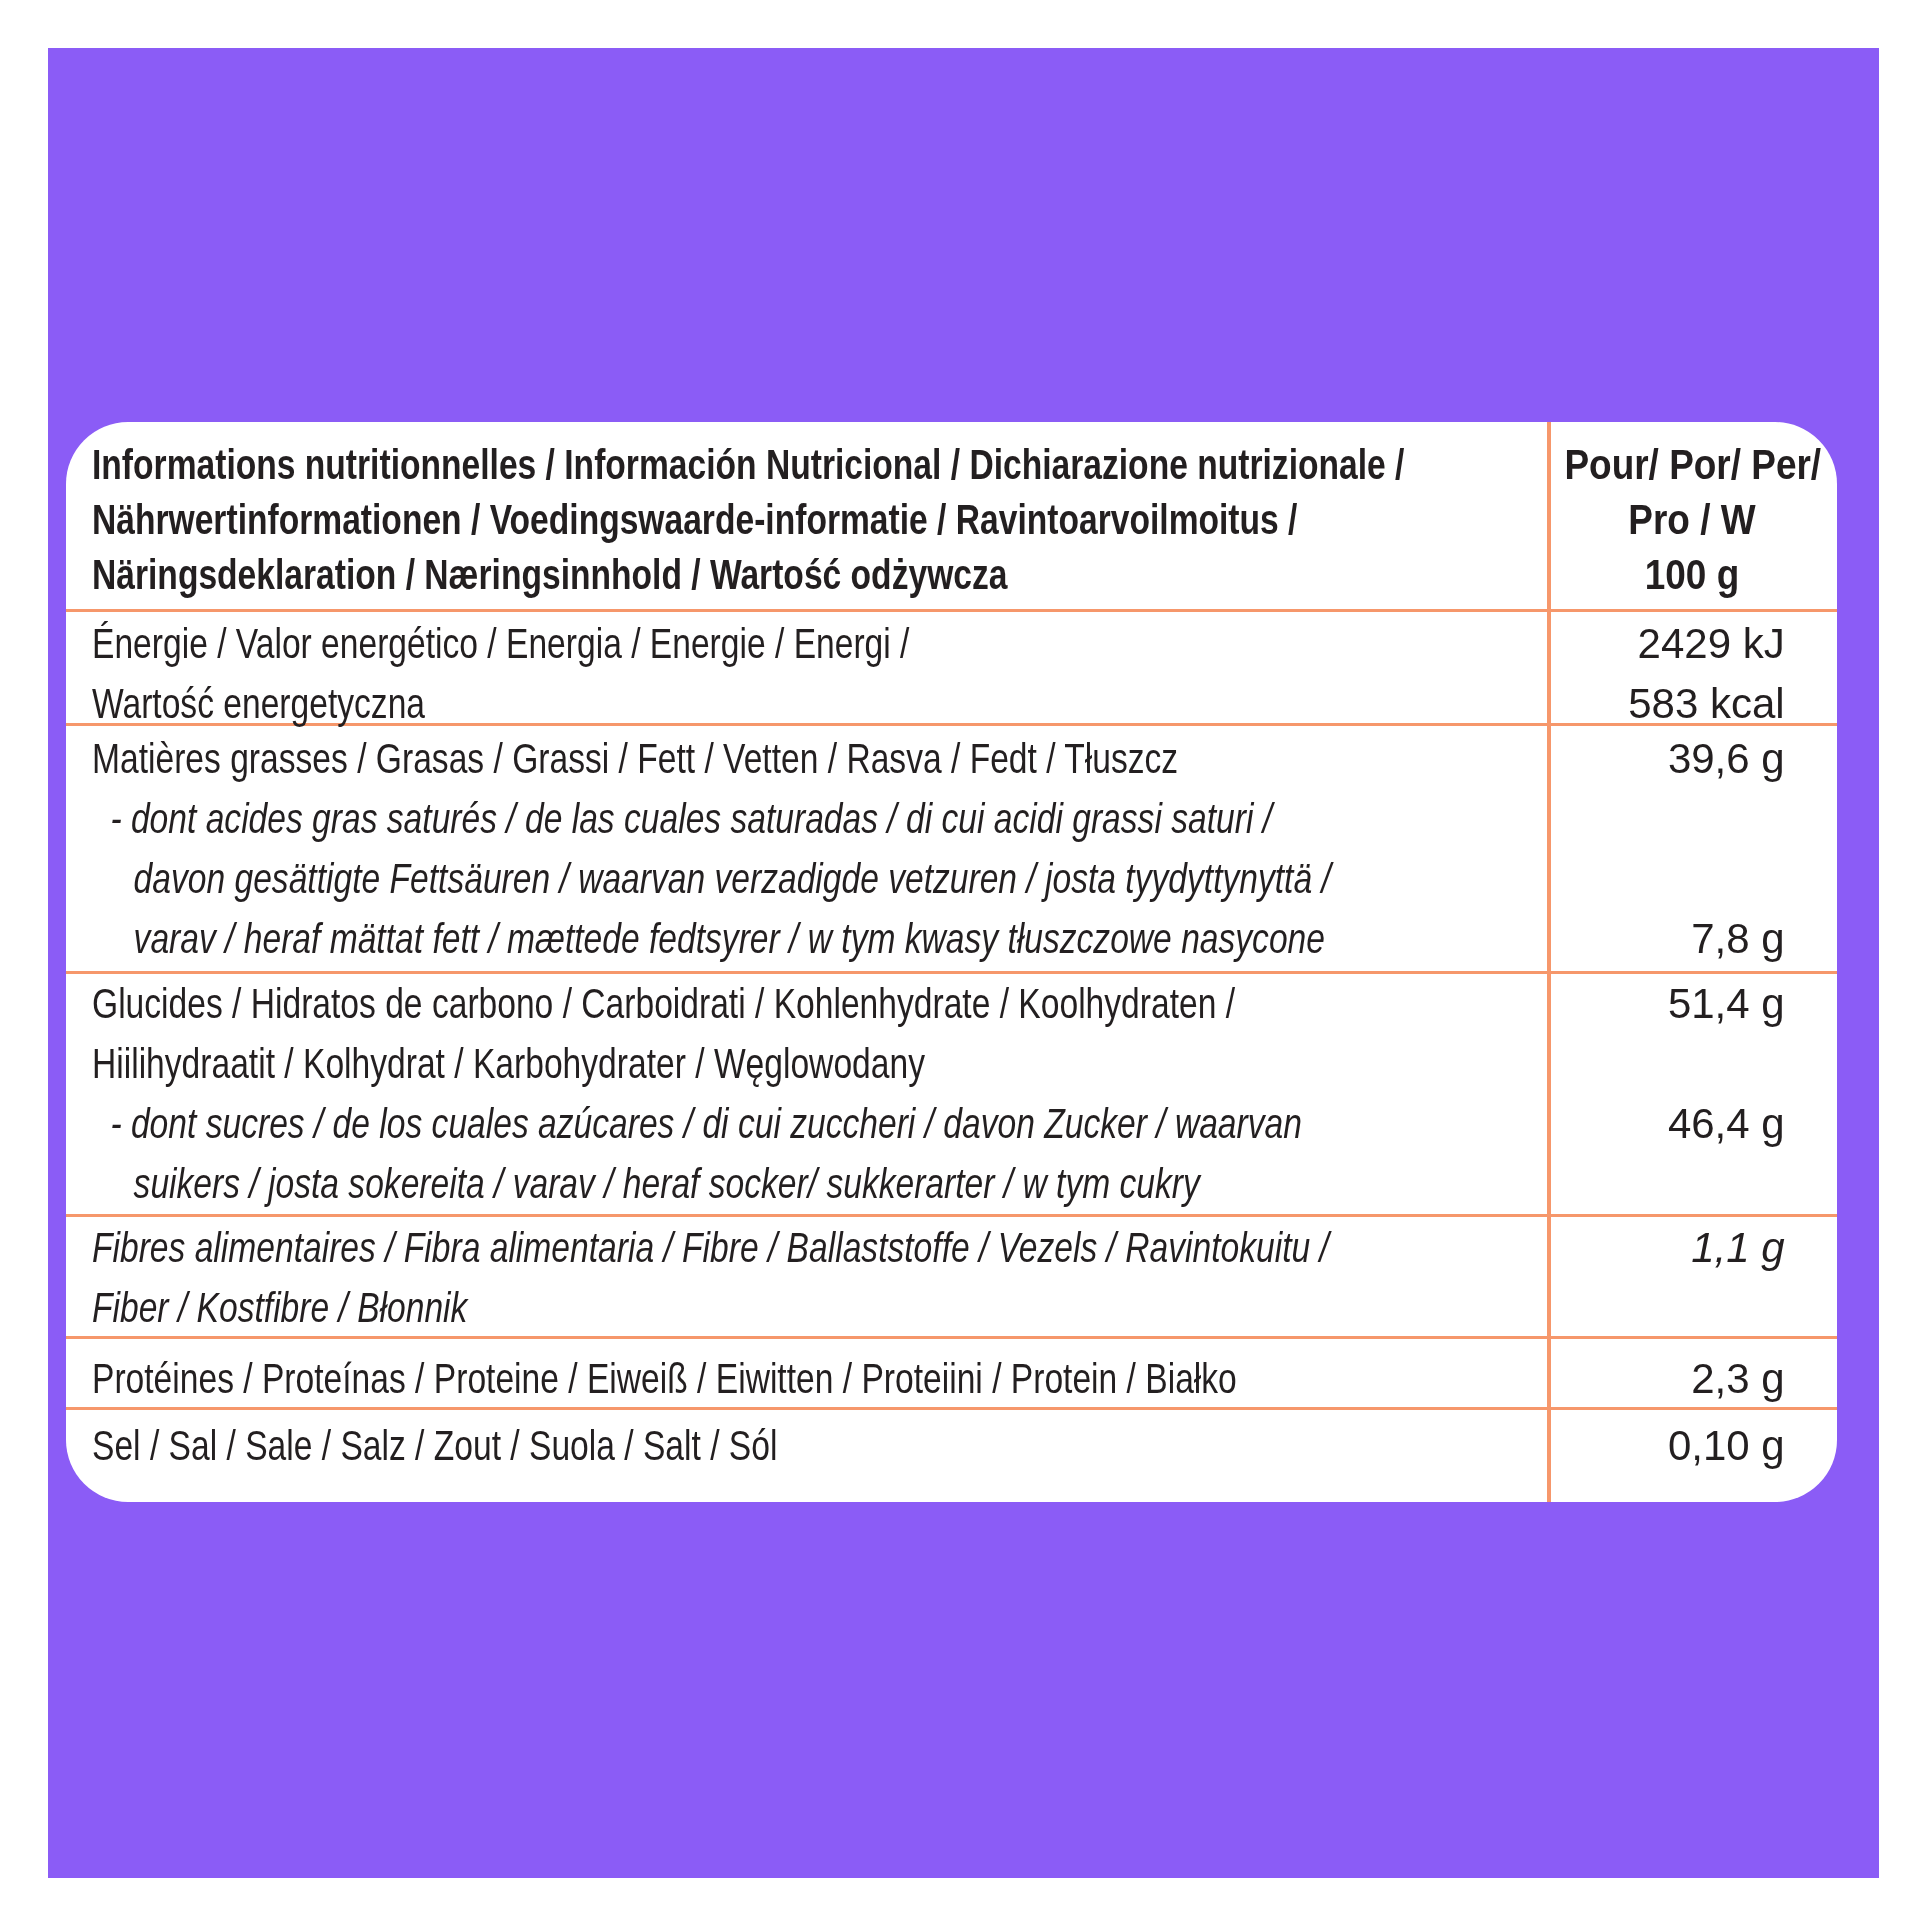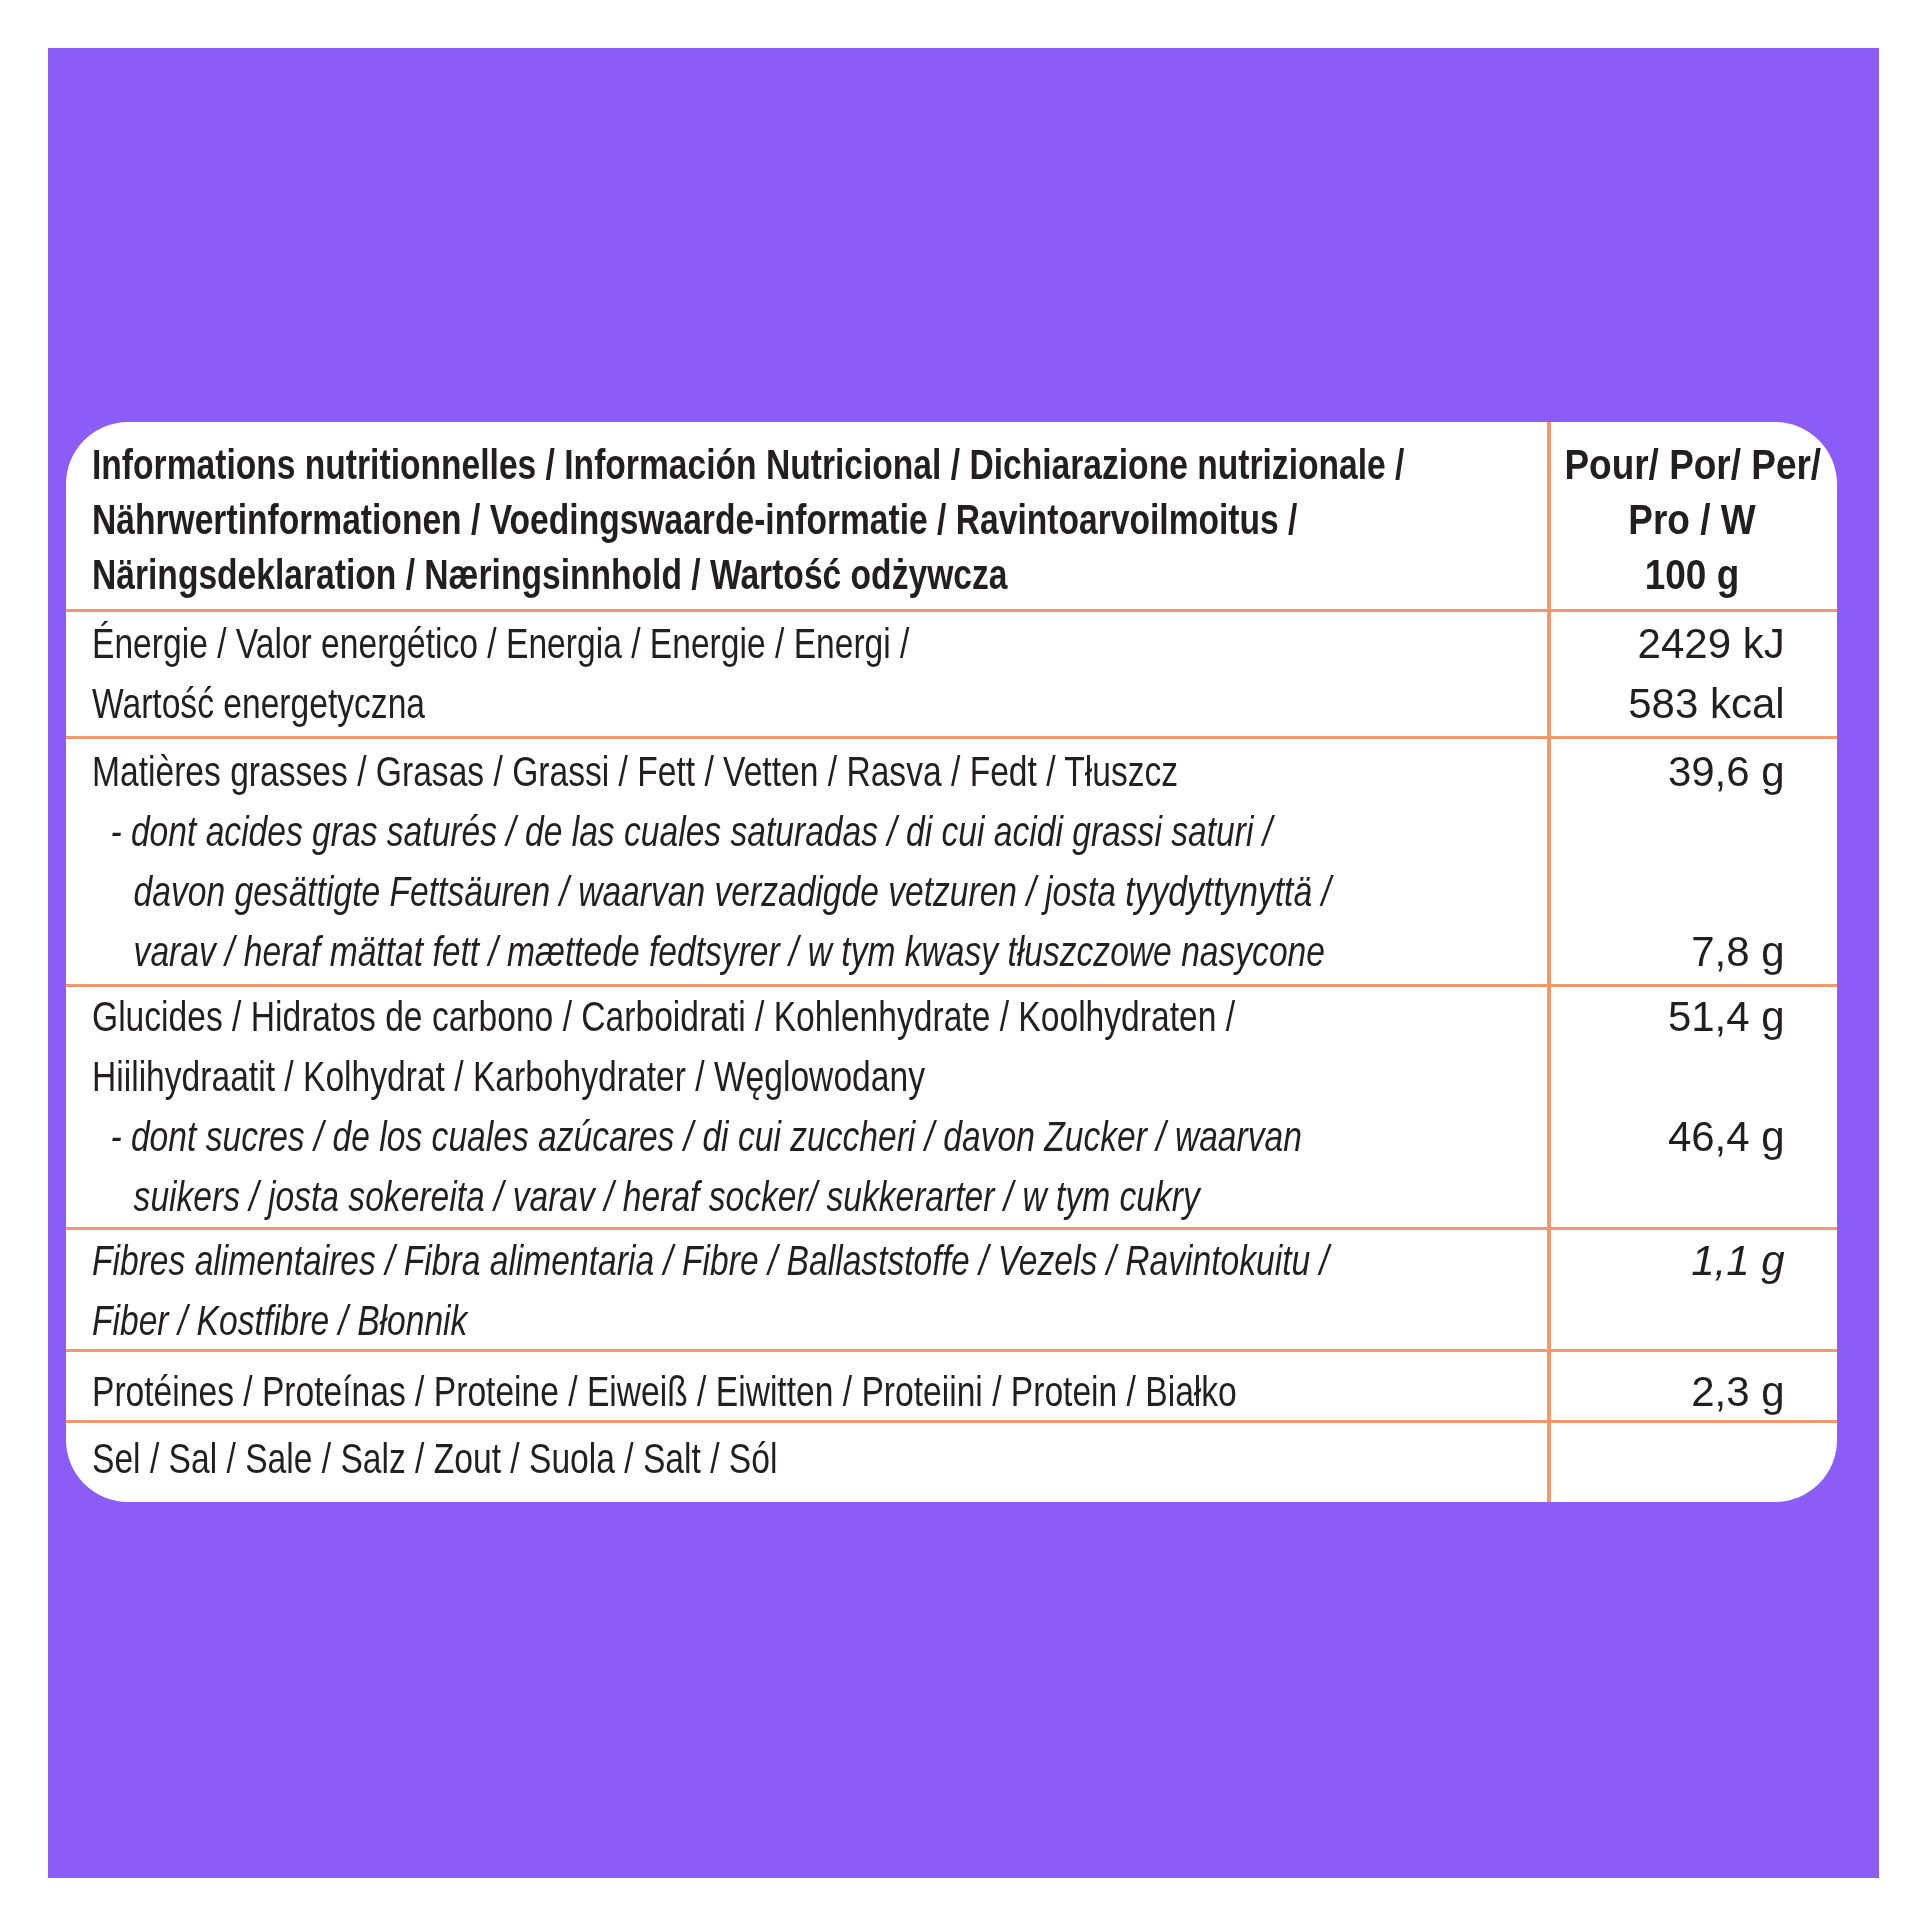--- a/index.html
+++ b/index.html
@@ -15,21 +15,21 @@
   .cell.lab{width:1481px;padding-left:26px;overflow:visible;}
   .cell.val{width:290px;padding-right:52px;text-align:right;}
   .line{font-size:42px;line-height:60px;min-height:60px;white-space:nowrap;}
   .hline{font-size:42px;line-height:55px;min-height:55px;white-space:nowrap;font-weight:700;}
   .cond{transform:scaleX(0.80);transform-origin:0 0;white-space:nowrap;}
   .cond-c{transform:scaleX(0.88);transform-origin:50% 0;white-space:nowrap;text-align:center;}
   .ital{font-style:italic;}
   .i1{padding-left:23px;}
   .i2{padding-left:52px;}
   .r-header{height:187px;padding-top:15.4px;}
-  .r-energy{height:127px;padding-top:1.5px;}
+  .r-energy{height:114px;padding-top:1.5px;}
   .r-fat{height:248px;padding-top:3.1px;}
   .r-carb{height:243px;padding-top:0px;}
   .r-fiber{height:122px;padding-top:0.8px;font-style:italic;}
   .r-protein{height:71px;padding-top:10px;}
   .r-salt{height:82px;padding-top:6.2px;}
 </style>
 </head>
 <body>
 
 <div class="page">
@@ -124,18 +124,21 @@
           <div class="line">2,3 g</div>
         </div>
       </div>
 
       <div class="row bordered r-salt">
         <div class="cell lab">
           <div class="cond">
             <div class="line">Sel / Sal / Sale / Salz / Zout / Suola / Salt / Sól</div>
           </div>
         </div>
+        <div class="cell val">
+          <div class="line">0,10 g</div>
+        </div>
       </div>
 
     </div>
   </div>
 </div>
 
 
 </body></html>

